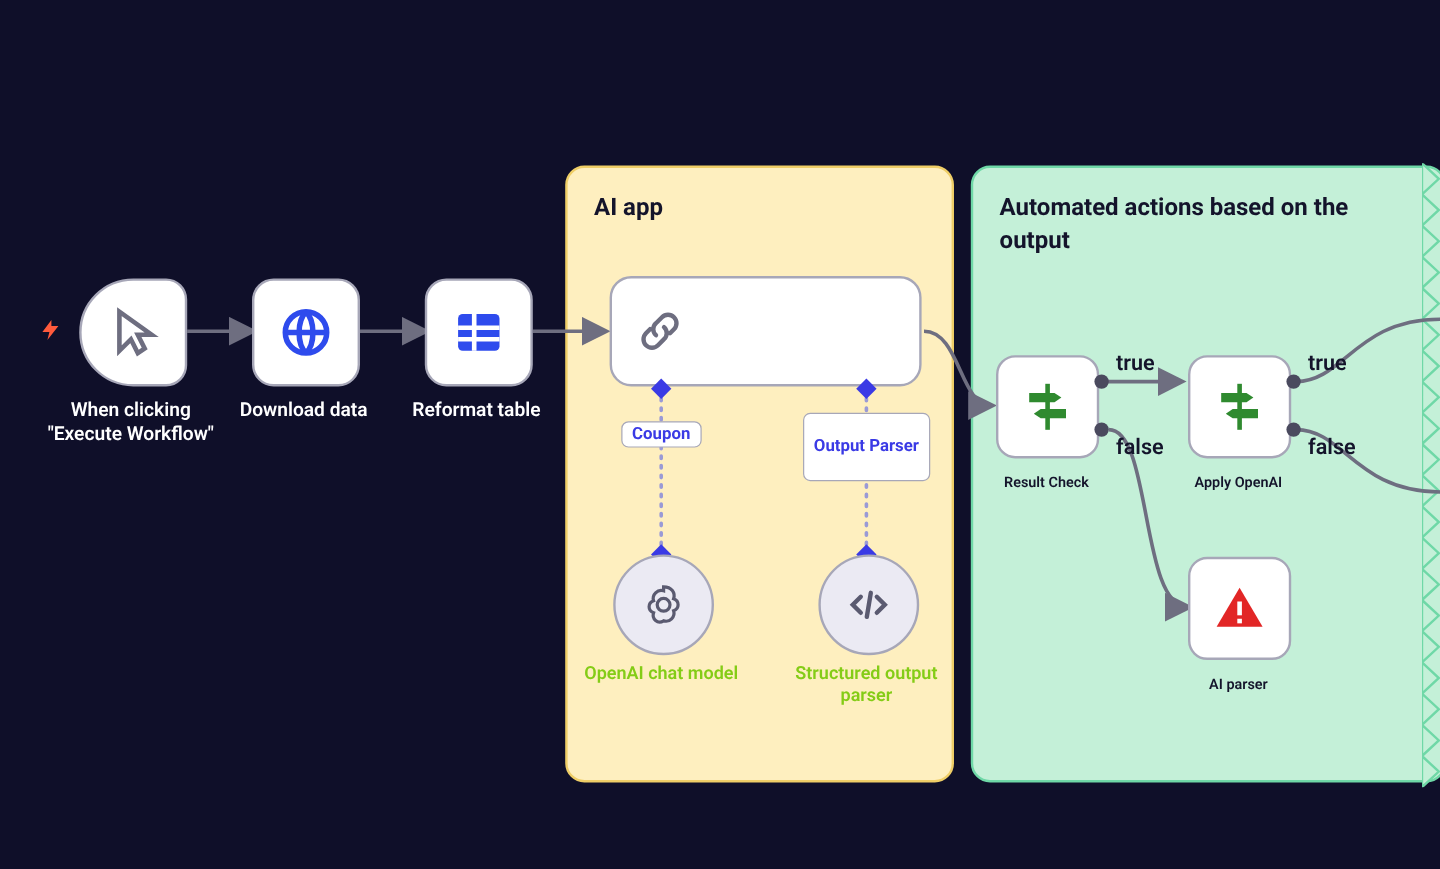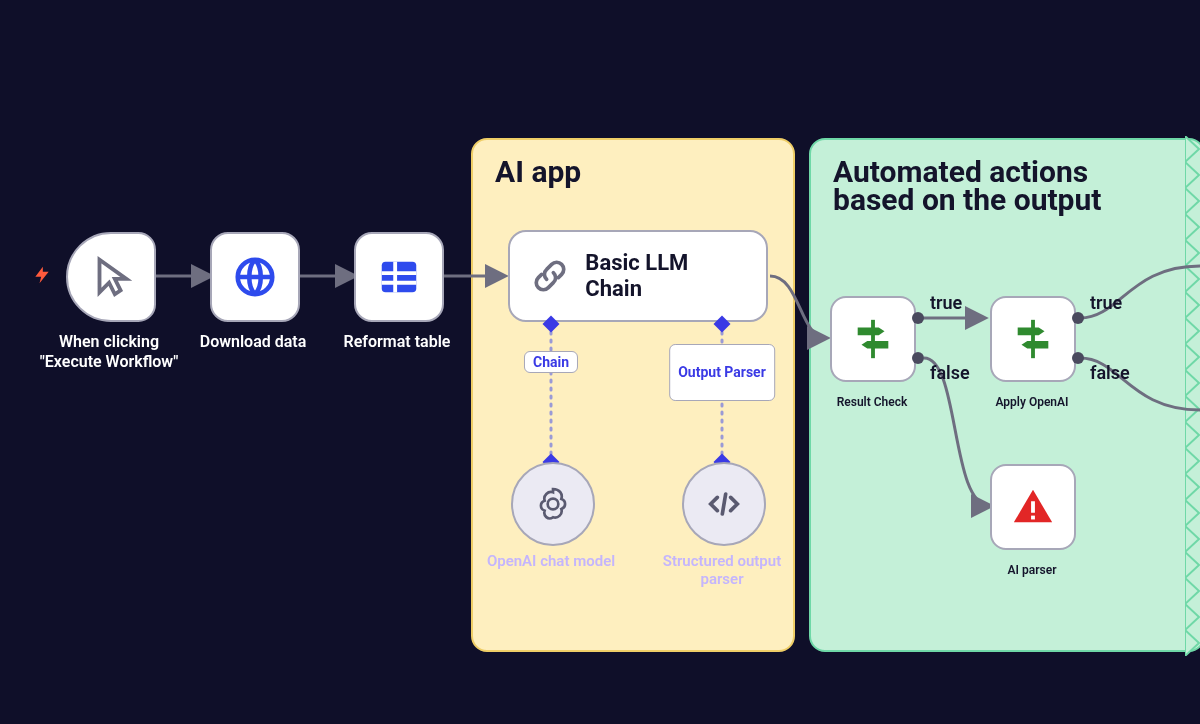--- a/index.html
+++ b/index.html
@@ -11,21 +11,21 @@
 }
 svg.canvas{position:absolute;left:0;top:0;pointer-events:none}
 .zigzag{position:absolute;left:1185px;top:136px;width:20px;height:520px}
 .zigzag svg{display:block}
 .panel{
   position:absolute;border-radius:16px;border:2px solid;
 }
 .panel.ai{background:#FEEFBF;border-color:#EFCE67}
 .panel.auto{background:#C4F0D8;border-color:#6FD8A7}
 .panel-title{
-  font-weight:700;font-size:30px;line-height:28px;color:#14142B;
+  font-weight:700;font-size:20px;line-height:28px;color:#14142B;
   padding:18px 22px 0 22px;
 }
 .node{
   position:absolute;width:86px;height:86px;background:#fff;border:2px solid #A7A7B8;
   display:flex;align-items:center;justify-content:center;
 }
 .node .icon{width:46px;height:46px;color:#2E4BED}
 .node-start{border-radius:46px 18px 18px 46px}
 .node-sq{border-radius:18px}
 .node-label{
@@ -42,21 +42,21 @@
   position:absolute;background:#fff;border:1px solid #A7A7B8;border-radius:6px;
   color:#3A3AE5;font-weight:700;font-size:14px;padding:2px 8px;text-align:center;
   transform:translateX(-50%);white-space:nowrap;
 }
 .subnode{
   position:absolute;width:80px;height:80px;background:#EBEAF3;border:2px solid #A7A7B8;border-radius:50%;
   display:flex;align-items:center;justify-content:center;
 }
 .subnode .icon{width:40px;height:40px;color:#5A5A70}
 .subnode-label{
-  position:absolute;text-align:center;color:#c4b5fd;font-size:15px;font-weight:600;
+  position:absolute;text-align:center;color:#84cc16;font-size:15px;font-weight:600;
   transform:translateX(-50%);line-height:18px;width:150px;
 }
 .switch{
   position:absolute;width:82px;height:82px;background:#fff;border:2px solid #A7A7B8;border-radius:16px;
   display:flex;align-items:center;justify-content:center;
 }
 .switch .icon{width:46px;height:46px;color:#2F8A2F}
 .switch-label{
   position:absolute;text-align:center;color:#14142B;font-size:12px;font-weight:600;
   transform:translateX(-50%);line-height:20px;
@@ -150,30 +150,29 @@
   </svg>
 </div>
 <div class="node-label" style="left:397px;top:332px">Reformat table</div>
 
 <div class="llm" style="left:508px;top:230px">
   <div class="iconwrap">
     <svg width="40" height="40" viewBox="0 0 24 24">
       <path d="M10 14 a4 4 0 0 1 0-6 l3-3 a4 4 0 0 1 6 6 l-2 2 M14 10 a4 4 0 0 1 0 6 l-3 3 a4 4 0 0 1-6-6 l2-2" fill="none" stroke="currentColor" stroke-width="2.2" stroke-linecap="round"></path>
     </svg>
   </div>
-  <div class="txt">Basic LLM Chain</div>
 </div>
 
 <div class="diamond" style="left:551px;top:324px"></div>
 <div class="diamond" style="left:722px;top:324px"></div>
 
 <div class="diamond" style="left:551px;top:462px"></div>
 <div class="diamond" style="left:722px;top:462px"></div>
 
-<div class="sub-label" style="left:551px;top:351px">Chain</div>
+<div class="sub-label" style="left:551px;top:351px">Coupon</div>
 <div class="sub-label" style="left:722px;top:344px;line-height:15px;padding:20px 8px">
   <span>Output Parser</span>
 </div>
 
 <div class="subnode" style="left:511px;top:462px">
   <svg class="icon" viewBox="0 0 24 24">
     <g fill="none" stroke="currentColor" stroke-width="1.6" stroke-linecap="round">
       <path d="M12 3 C16 3 18 6 17 9 C20 10 20 14 17 15 C18 18 15 21 12 20 C9 22 6 19 7 16 C4 15 4 11 7 10 C6 7 9 4 12 5 Z"></path>
       <circle cx="12" cy="12" r="3.2"></circle>
     </g>

